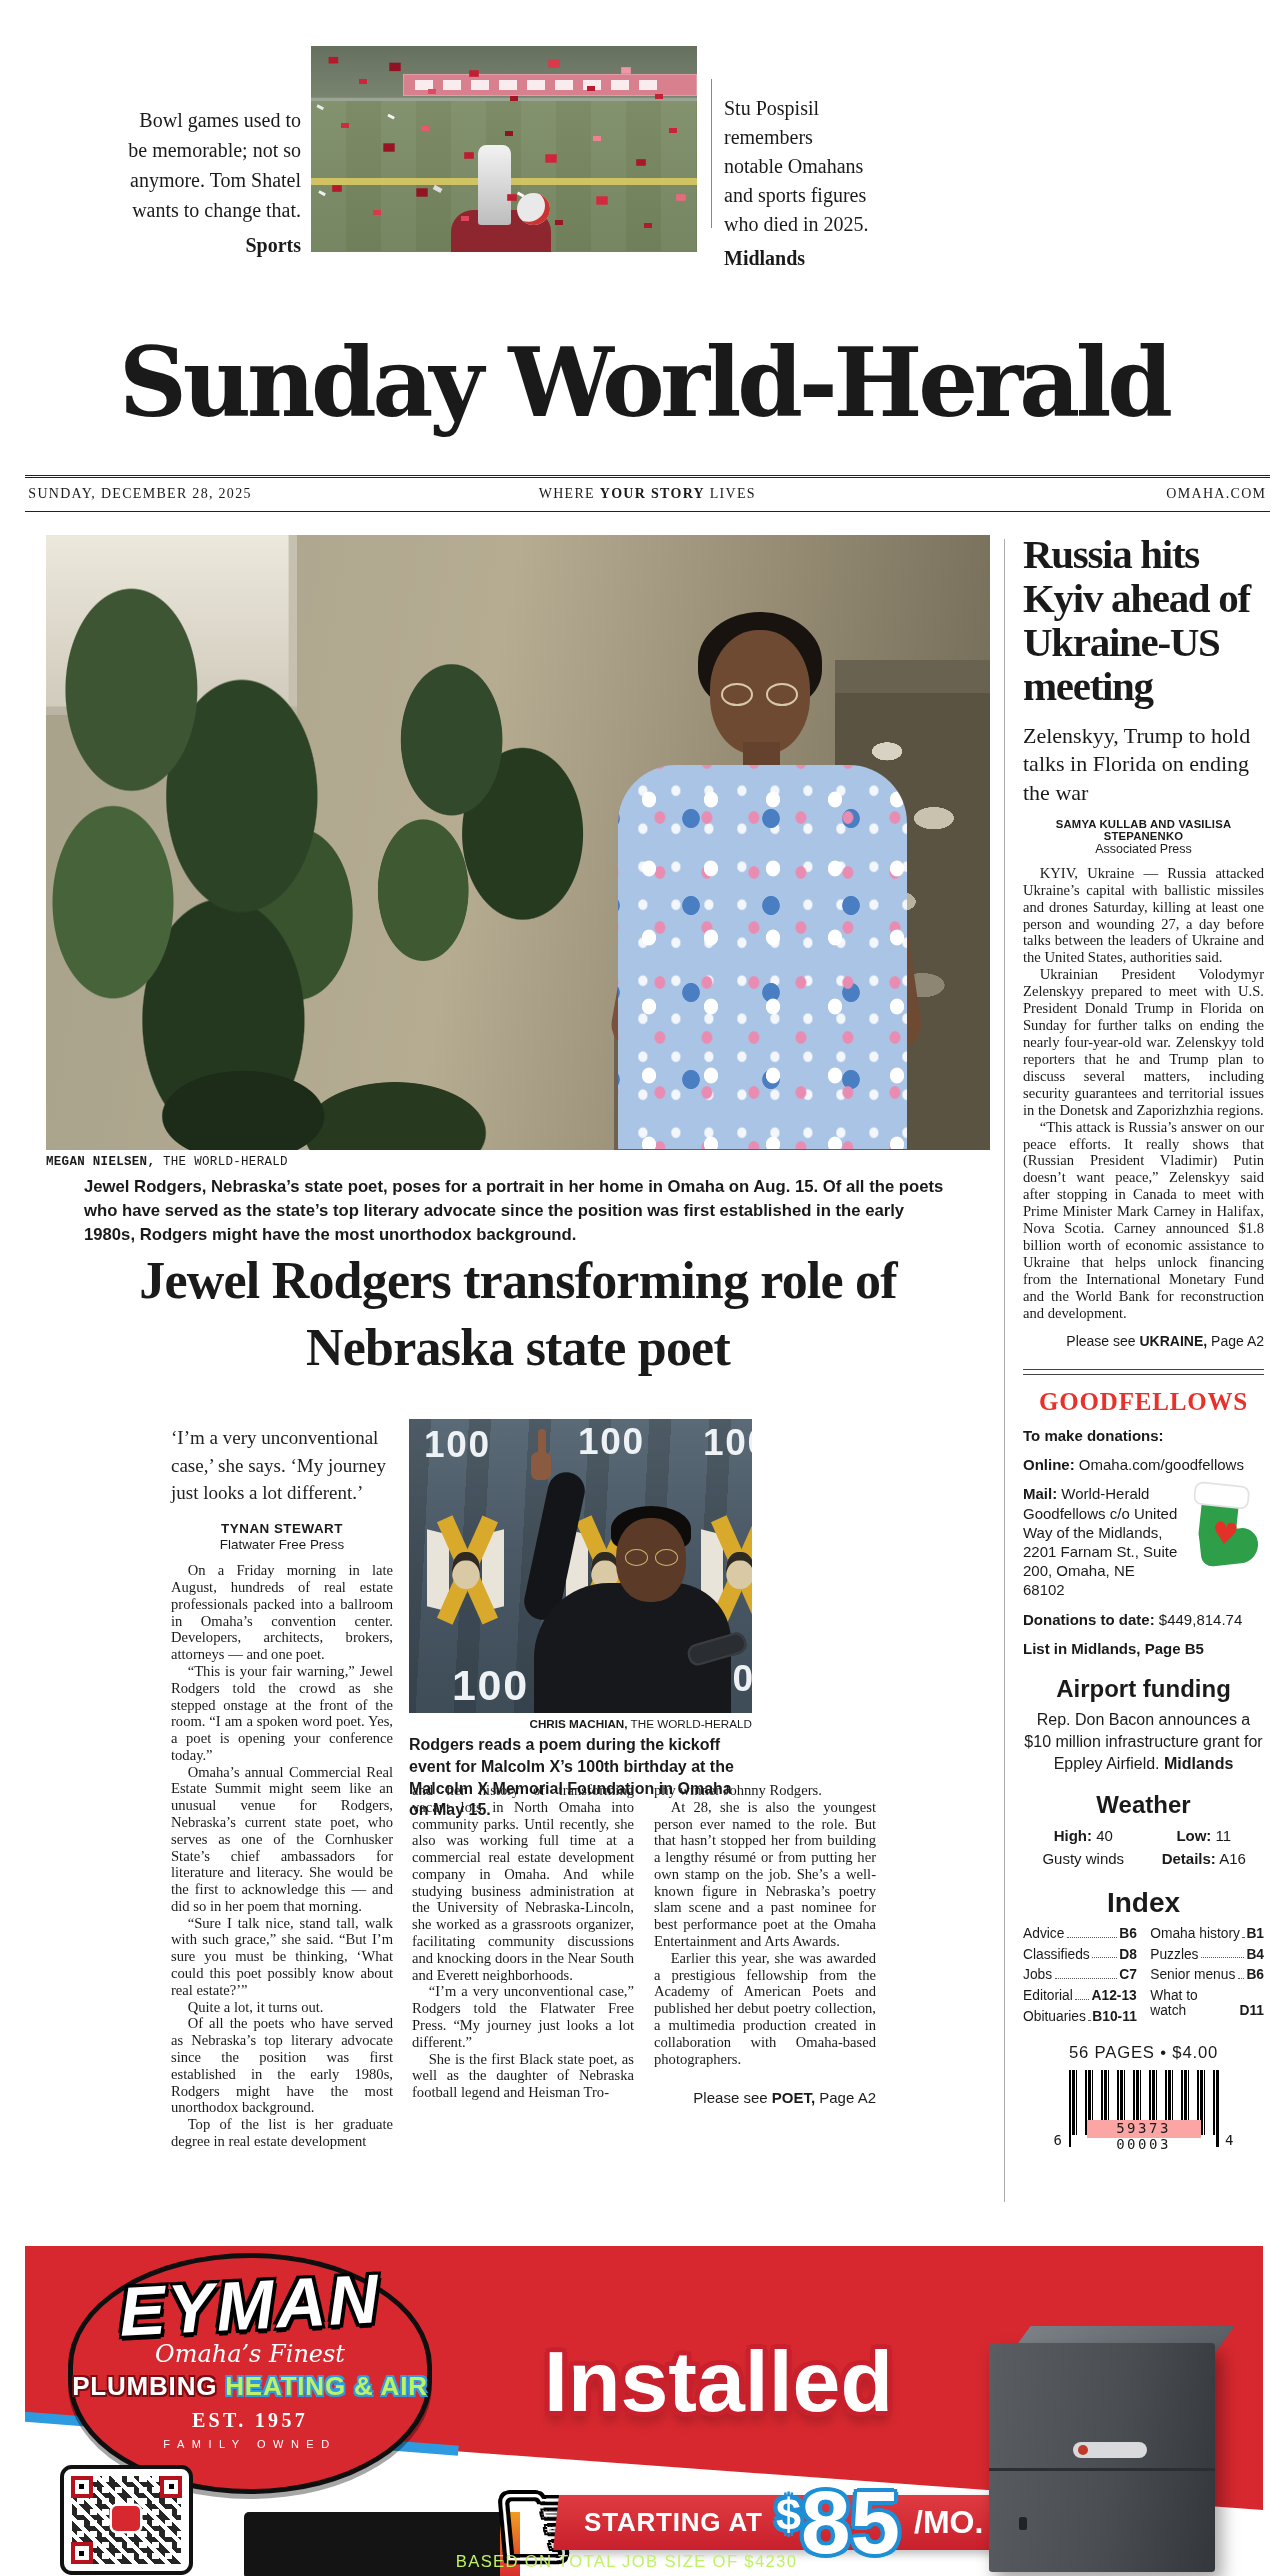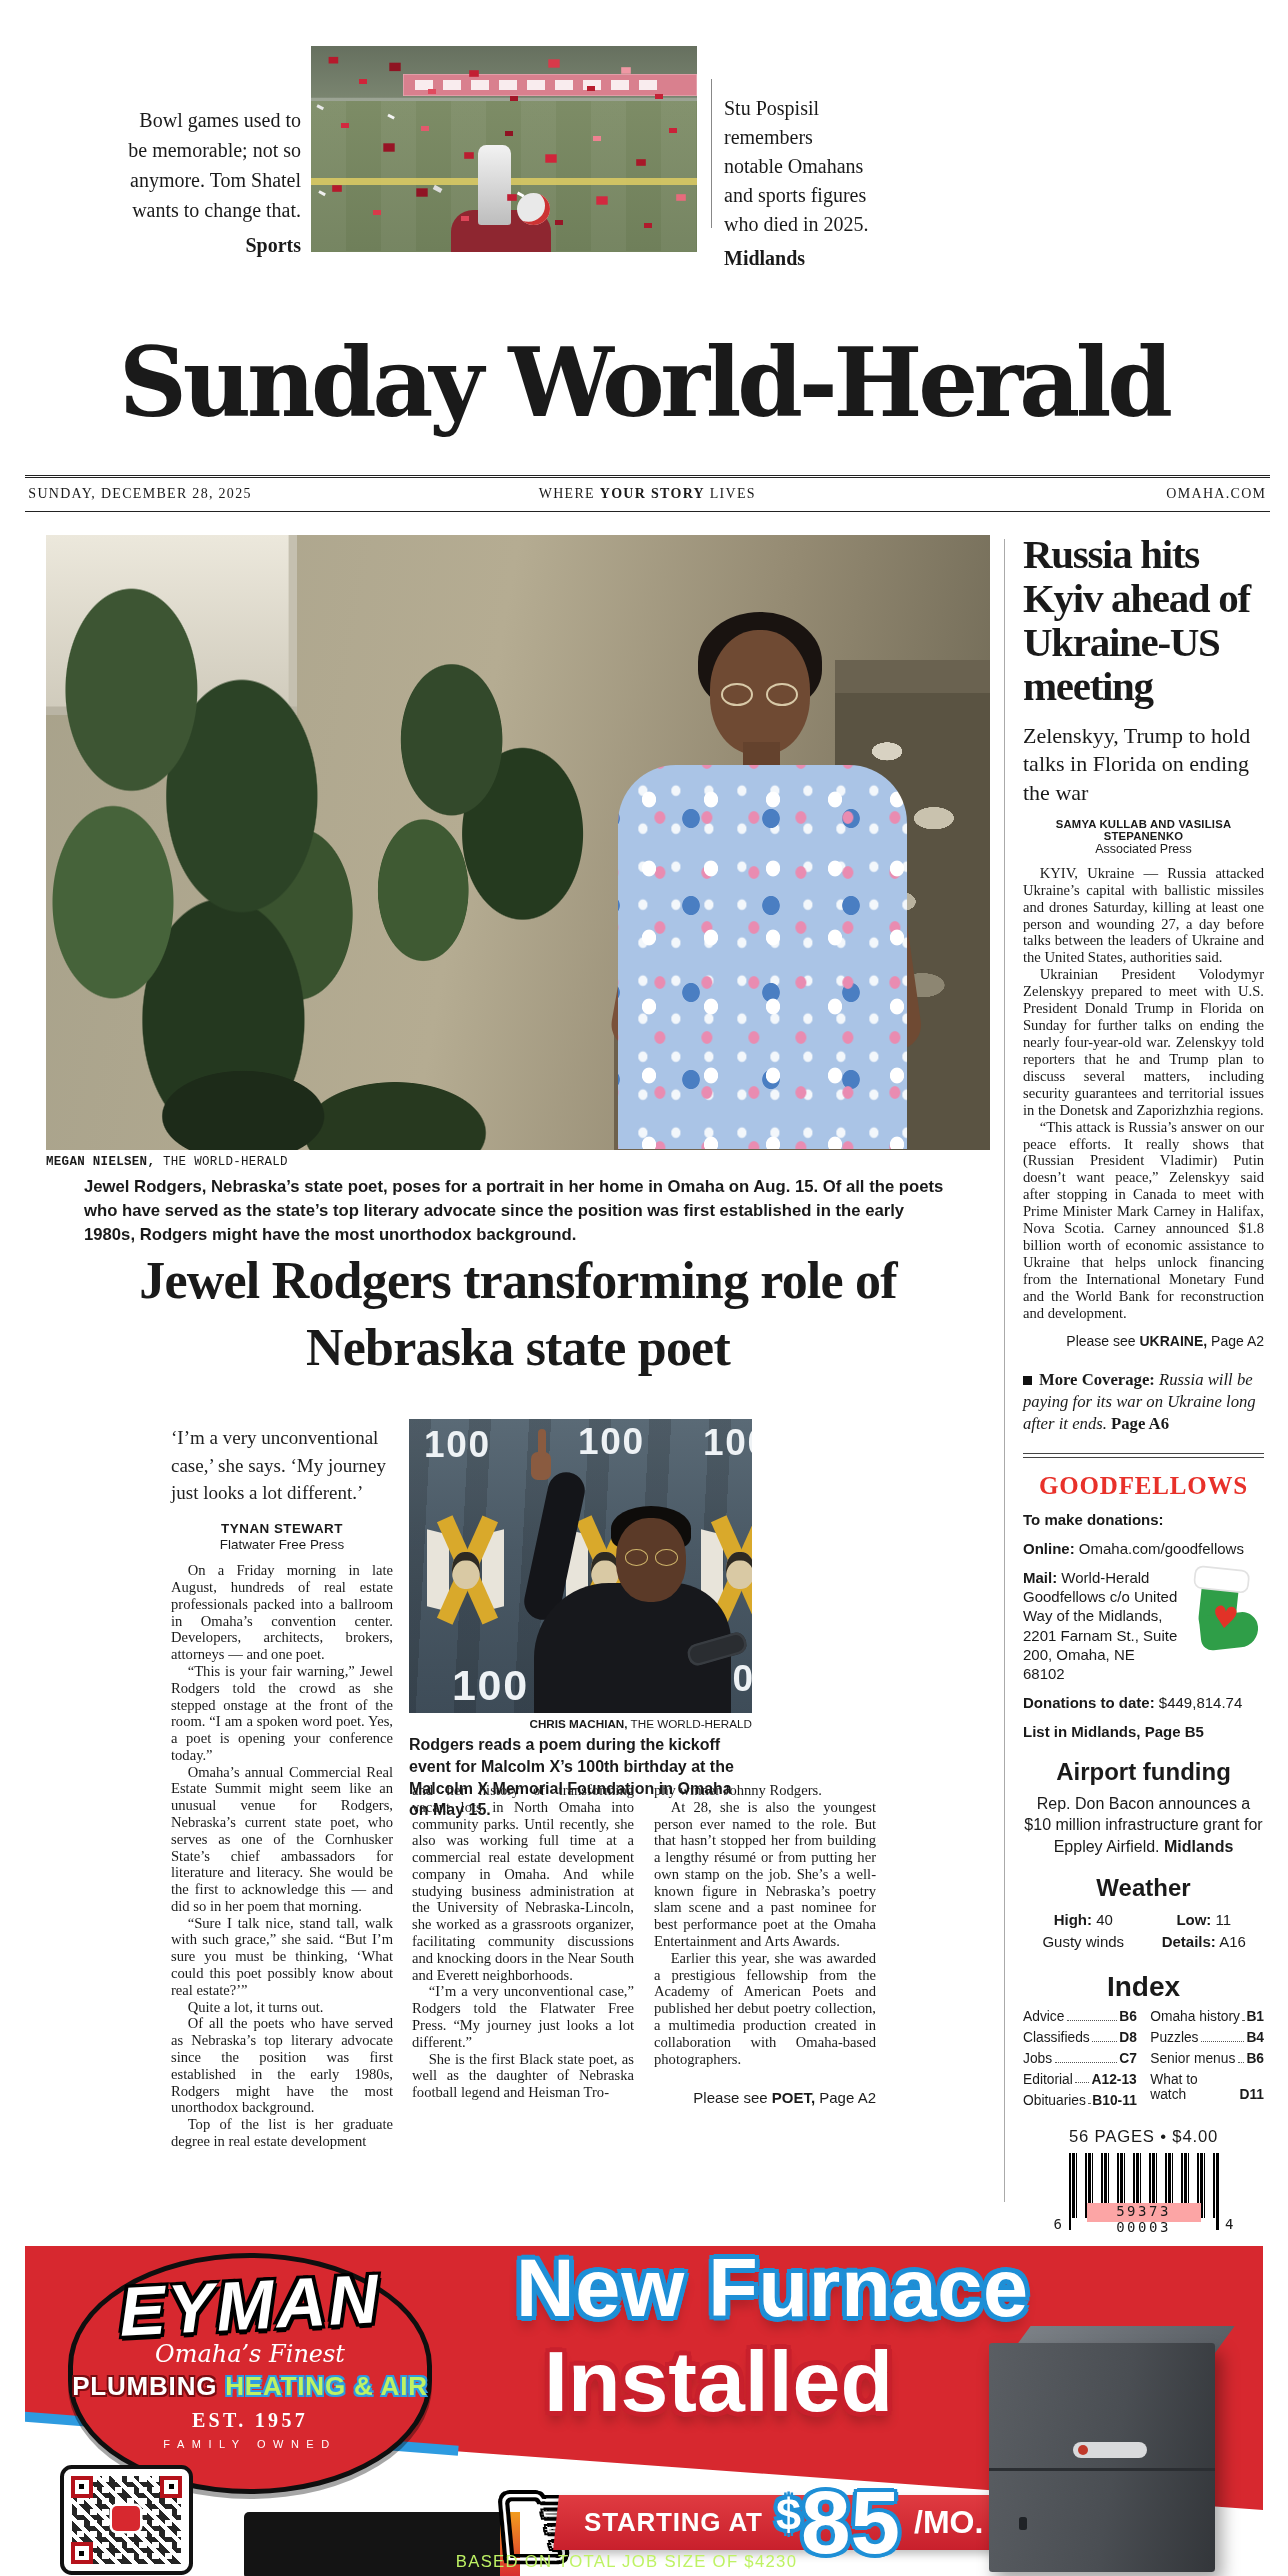--- a/index.html
+++ b/index.html
@@ -438,21 +438,20 @@
     <h3 class="rail-head">Russia hits Kyiv ahead of Ukraine-US meeting</h3>
     <p class="rail-deck">Zelenskyy, Trump to hold talks in Florida on ending the war</p>
     <div class="rail-byline">
       <div class="b1">SAMYA KULLAB AND VASILISA STEPANENKO</div>
       <div class="b2">Associated Press</div>
     </div>
     <p class="rail-p">KYIV, Ukraine — Russia attacked Ukraine’s capital with ballistic missiles and drones Saturday, killing at least one person and wounding 27, a day before talks between the leaders of Ukraine and the United States, authorities said.</p>
     <p class="rail-p">Ukrainian President Volodymyr Zelenskyy prepared to meet with U.S. President Donald Trump in Florida on Sunday for further talks on ending the nearly four-year-old war. Zelenskyy told reporters that he and Trump plan to discuss several matters, including security guarantees and territorial issues in the Donetsk and Zaporizhzhia regions.</p>
     <p class="rail-p">“This attack is Russia’s answer on our peace efforts. It really shows that (Russian President Vladimir) Putin doesn’t want peace,” Zelenskyy said after stopping in Canada to meet with Prime Minister Mark Carney in Halifax, Nova Scotia. Carney announced $1.8 billion worth of economic assistance to Ukraine that helps unlock financing from the International Monetary Fund and the World Bank for reconstruction and development.</p>
     <div class="rail-jump"><span>Please see </span><b>UKRAINE,</b><span> Page A2</span></div>
-    <div class="more"><span class="sq"></span><b>More Coverage:</b><i> Russia will be paying for its war on Ukraine long after it ends. </i><b>Page A6</b></div>
 
     <div class="rail-rule"></div>
 
     <div class="gf-title">GOODFELLOWS</div>
     <div class="gf">
       <p><span class="lbl">To make donations:</span></p>
       <p><span class="lbl">Online:</span><span> Omaha.com/goodfellows</span></p>
       <div class="stocking">
         <div class="st-leg"></div>
         <div class="st-foot"></div>
@@ -556,21 +555,20 @@
       <div class="qr-f qr-f2"></div>
       <div class="qr-f qr-f3"></div>
       <div class="qr-logo"></div>
     </div>
 
     <div class="ad-arm">
         <div class="ad-cuff"></div>
       </div>
     <div class="ad-hand">☞</div>
 
-    <div class="ad-h1">New Furnace</div>
     <div class="ad-h2">Installed</div>
 
     <div class="ad-banner">
       <span class="pb-prefix">STARTING AT</span>
       <span class="pb-amt"><sup class="pb-cur">$</sup><span>85</span></span>
       <span class="pb-suffix">/MO.</span>
     </div>
 
     <div class="ad-disc">BASED ON TOTAL JOB SIZE OF $4230</div>
 

